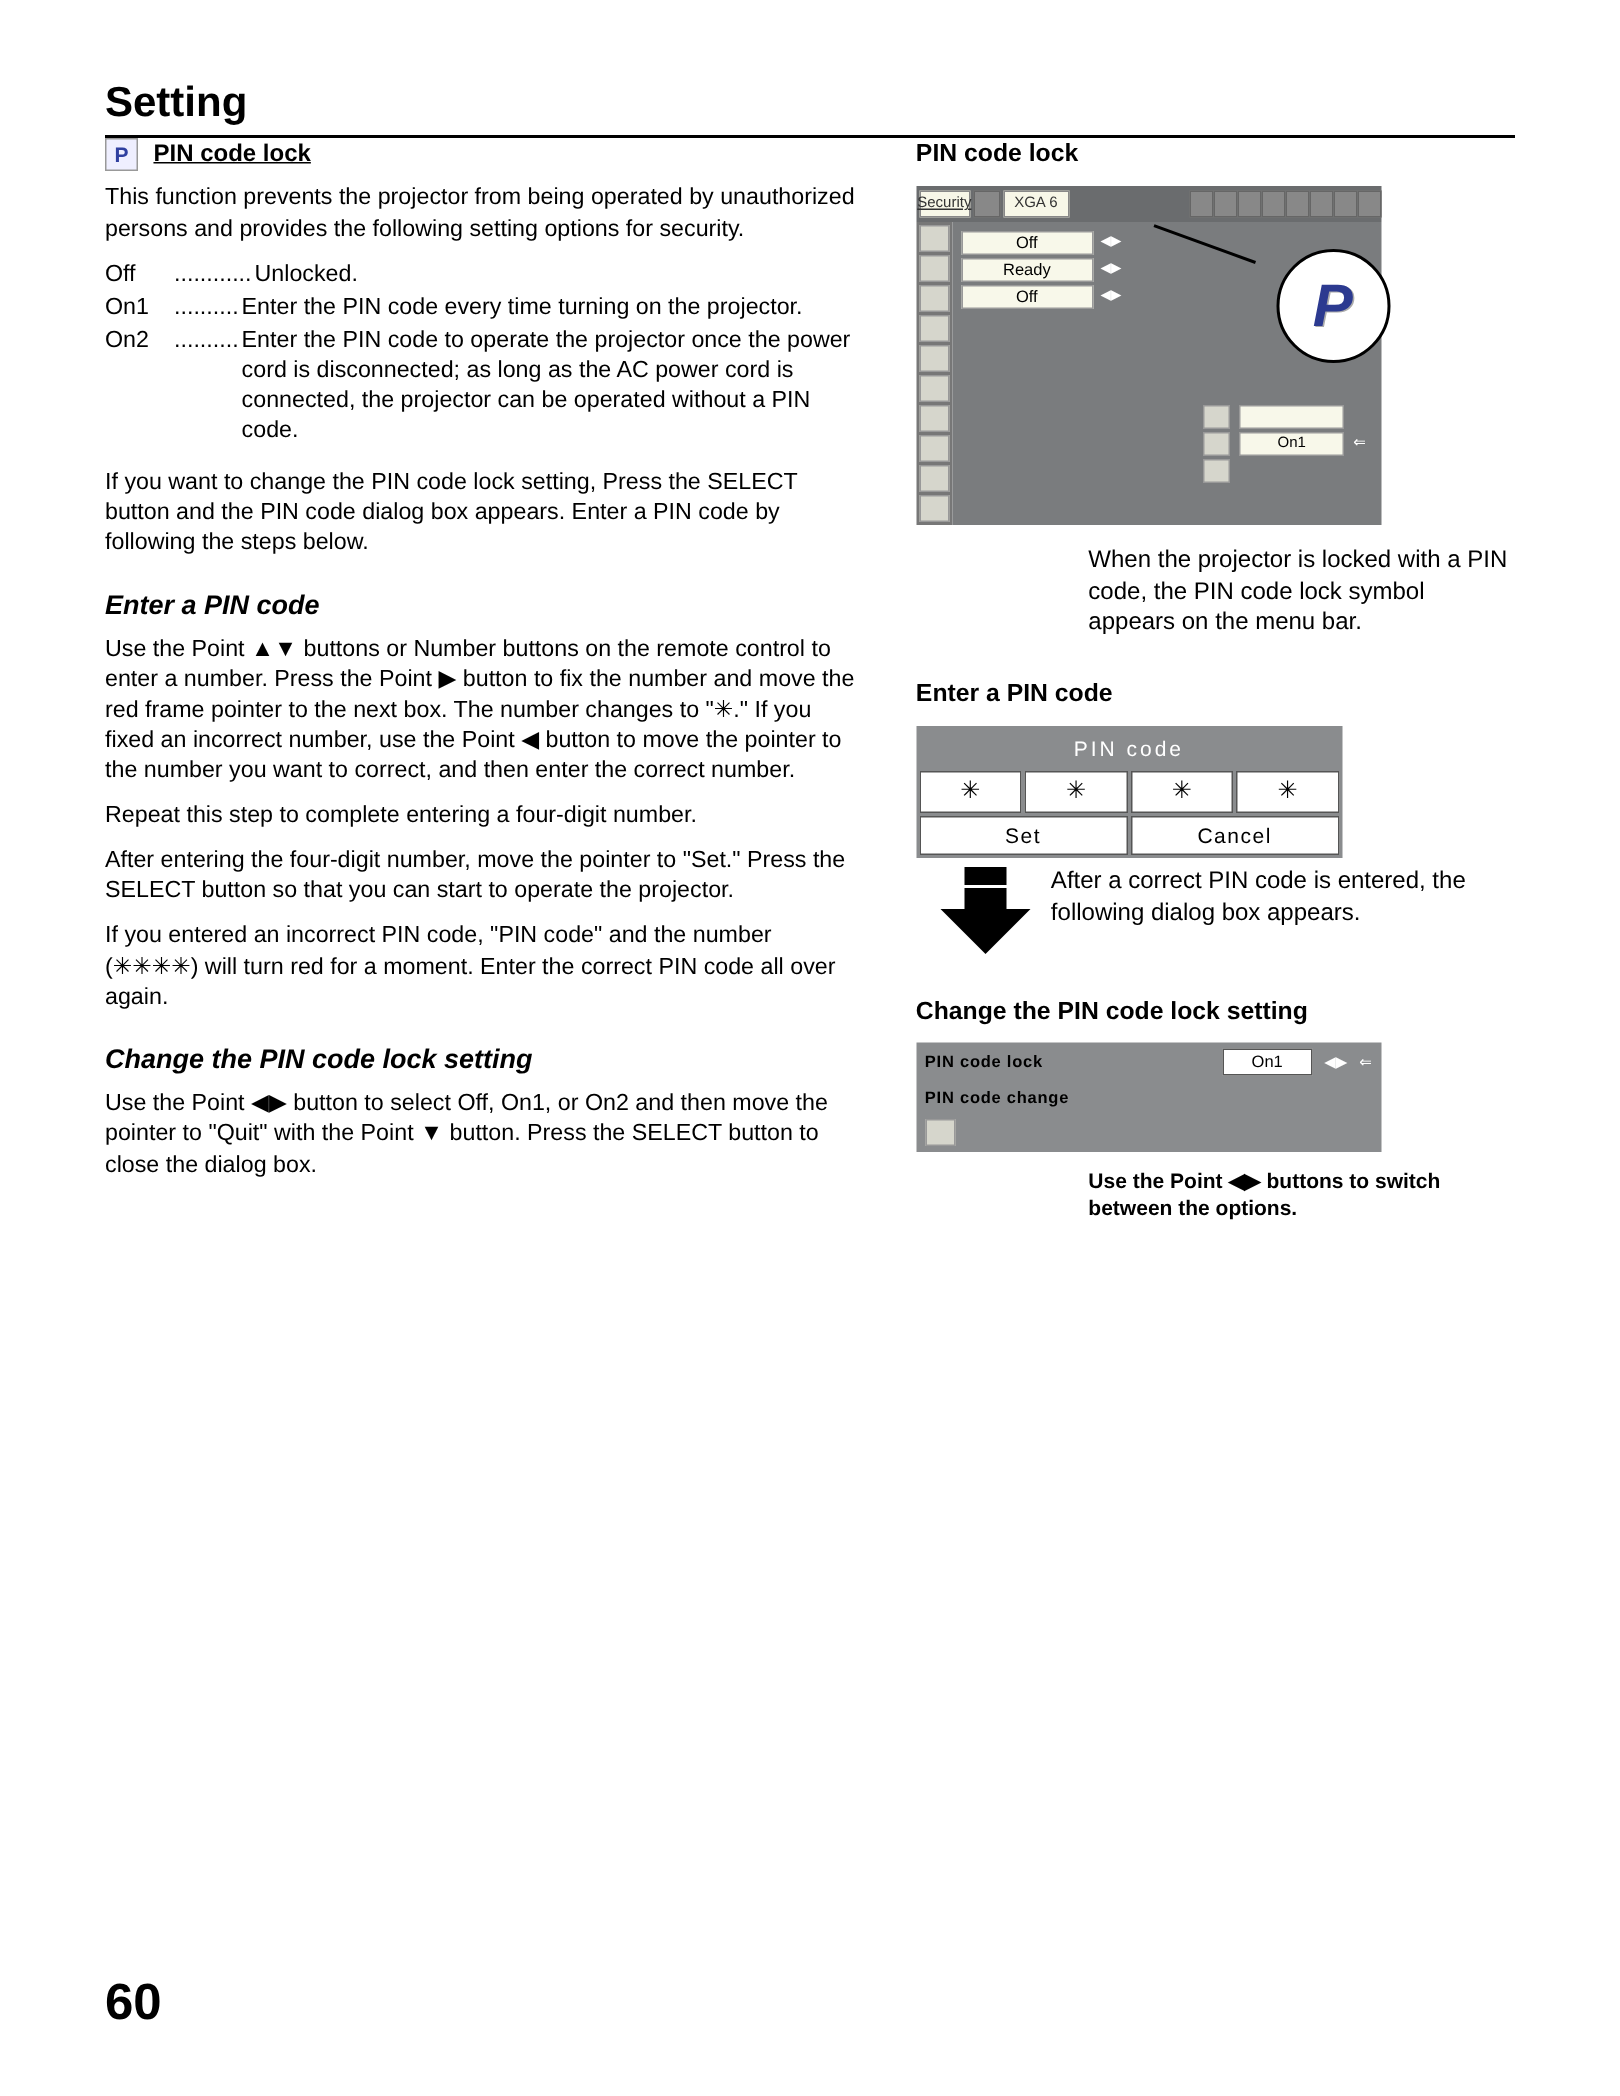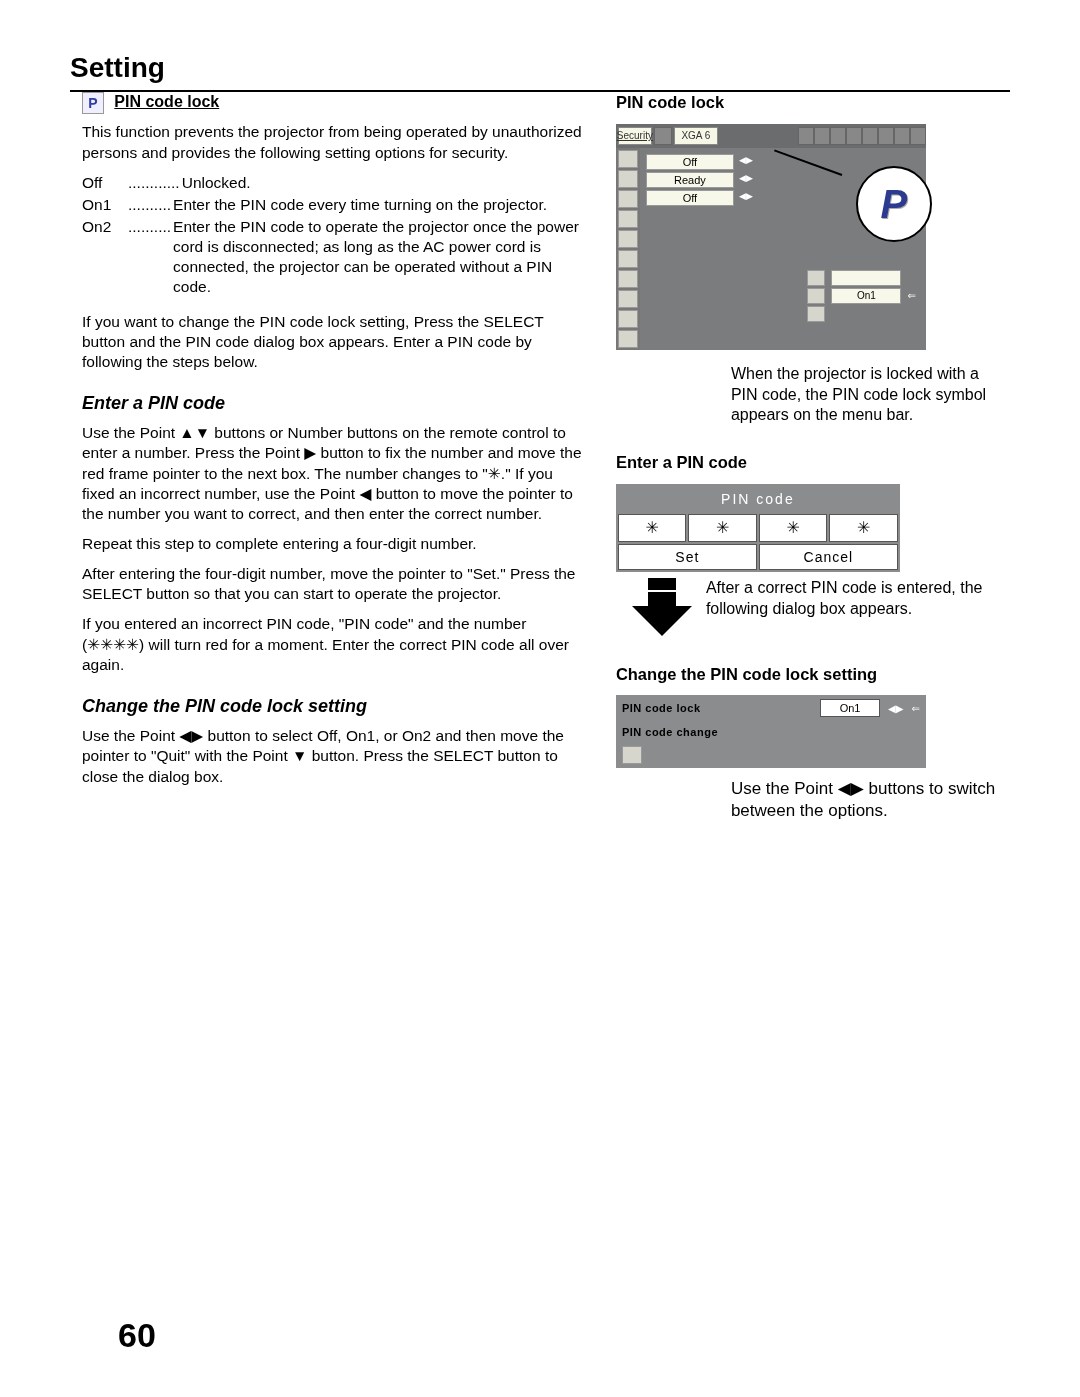--- a/index.html
+++ b/index.html
@@ -20,21 +20,20 @@
   border-bottom: 2px solid #000;
   padding-bottom: 4px;
 }
 .header h1 {
   font-size: 28px;
   font-weight: bold;
 }
 .content {
   display: flex;
   gap: 34px;
-  margin-left: 12px;
 }
 .left-col { flex: 1.04; }
 .right-col { flex: 0.82; }
 
 .icon-pin {
   display: inline-block;
   width: 22px; height: 22px;
   border: 1px solid #999;
   background: #efefff;
   color: #3040a0;
@@ -172,25 +171,25 @@
 
 
 .change-dialog { width:310px; background:#8a8c8e; }
 .change-row { display:flex; align-items:center; padding:4px 6px; gap:8px; }
 .change-label { font-size:11px; font-weight:bold; color:#000; letter-spacing:0.5px; flex:1; }
 .change-field { background:#fff; border:1px solid #555; width:60px; height:18px; font-size:11px; text-align:center; line-height:16px; }
 .change-arr { font-size:10px; color:#fff; }
 .change-exit { padding:2px 6px 4px 6px; }
 .exit-box { width:20px; height:18px; background:#d6d6cc; border:1px solid #999; }
 
-.caption3 { font-size:17px; margin-top:10px; padding-left:115px; line-height:1.3; }
+.caption3 { font-size:14px; margin-top:10px; padding-left:115px; line-height:1.3;font-weight:bold; }
 
 .page-num {
   position:absolute; bottom:40px; left:70px;
-  font-size:34px; font-weight:bold;margin-left:48px;
+  font-size:34px; font-weight:bold;
 }
 </style>
 </head>
 <body>
 <div class="page">
   <div class="header">
     <h1>Setting</h1>
   </div>
   <div class="content">
     <div class="left-col">

